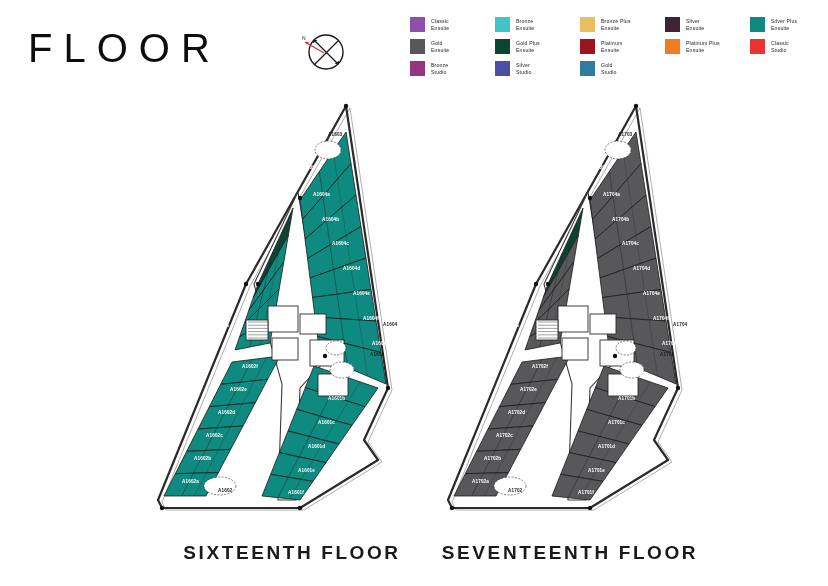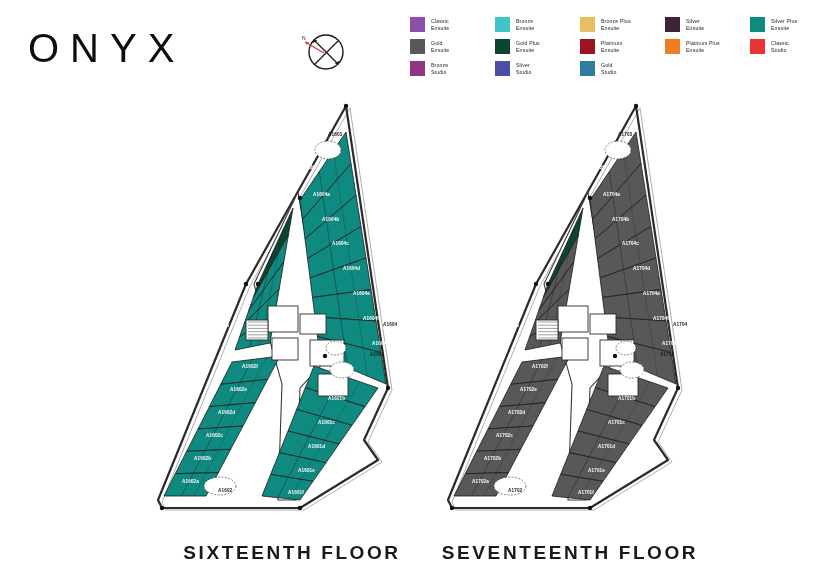--- a/index.html
+++ b/index.html
@@ -43,21 +43,21 @@
     font-size:19px;letter-spacing:2.6px;color:#1a1a1a;font-weight:700;
     font-family:"Liberation Sans", sans-serif;
   }
   #title-left{left:122px;}
   #title-right{left:370px;width:400px;text-align:center;}
 </style>
 </head>
 <body>
 
 <div id="logo">
-  <div class="word">ONYX</div>
+  <div class="word">FLOOR</div>
 </div>
 
 <div id="compass">
   <svg viewBox="0 0 54 54" aria-hidden="true">
     <circle cx="29" cy="28" r="17" fill="none" stroke="#1a1a1a" stroke-width="1.4"></circle>
     <line x1="17" y1="16" x2="41" y2="40" stroke="#1a1a1a" stroke-width="1.3"></line>
     <line x1="41" y1="17" x2="17" y2="41" stroke="#1a1a1a" stroke-width="1.3"></line>
     <path d="M16.5 15.5 L20.5 16.5 L15.8 19.2 Z" fill="#1a1a1a"></path>
     <path d="M41.5 40.5 L37.6 39.4 L42.2 36.8 Z" fill="#1a1a1a"></path>
     <line x1="8" y1="18" x2="27" y2="29" stroke="#d0353f" stroke-width="1.2"></line>

